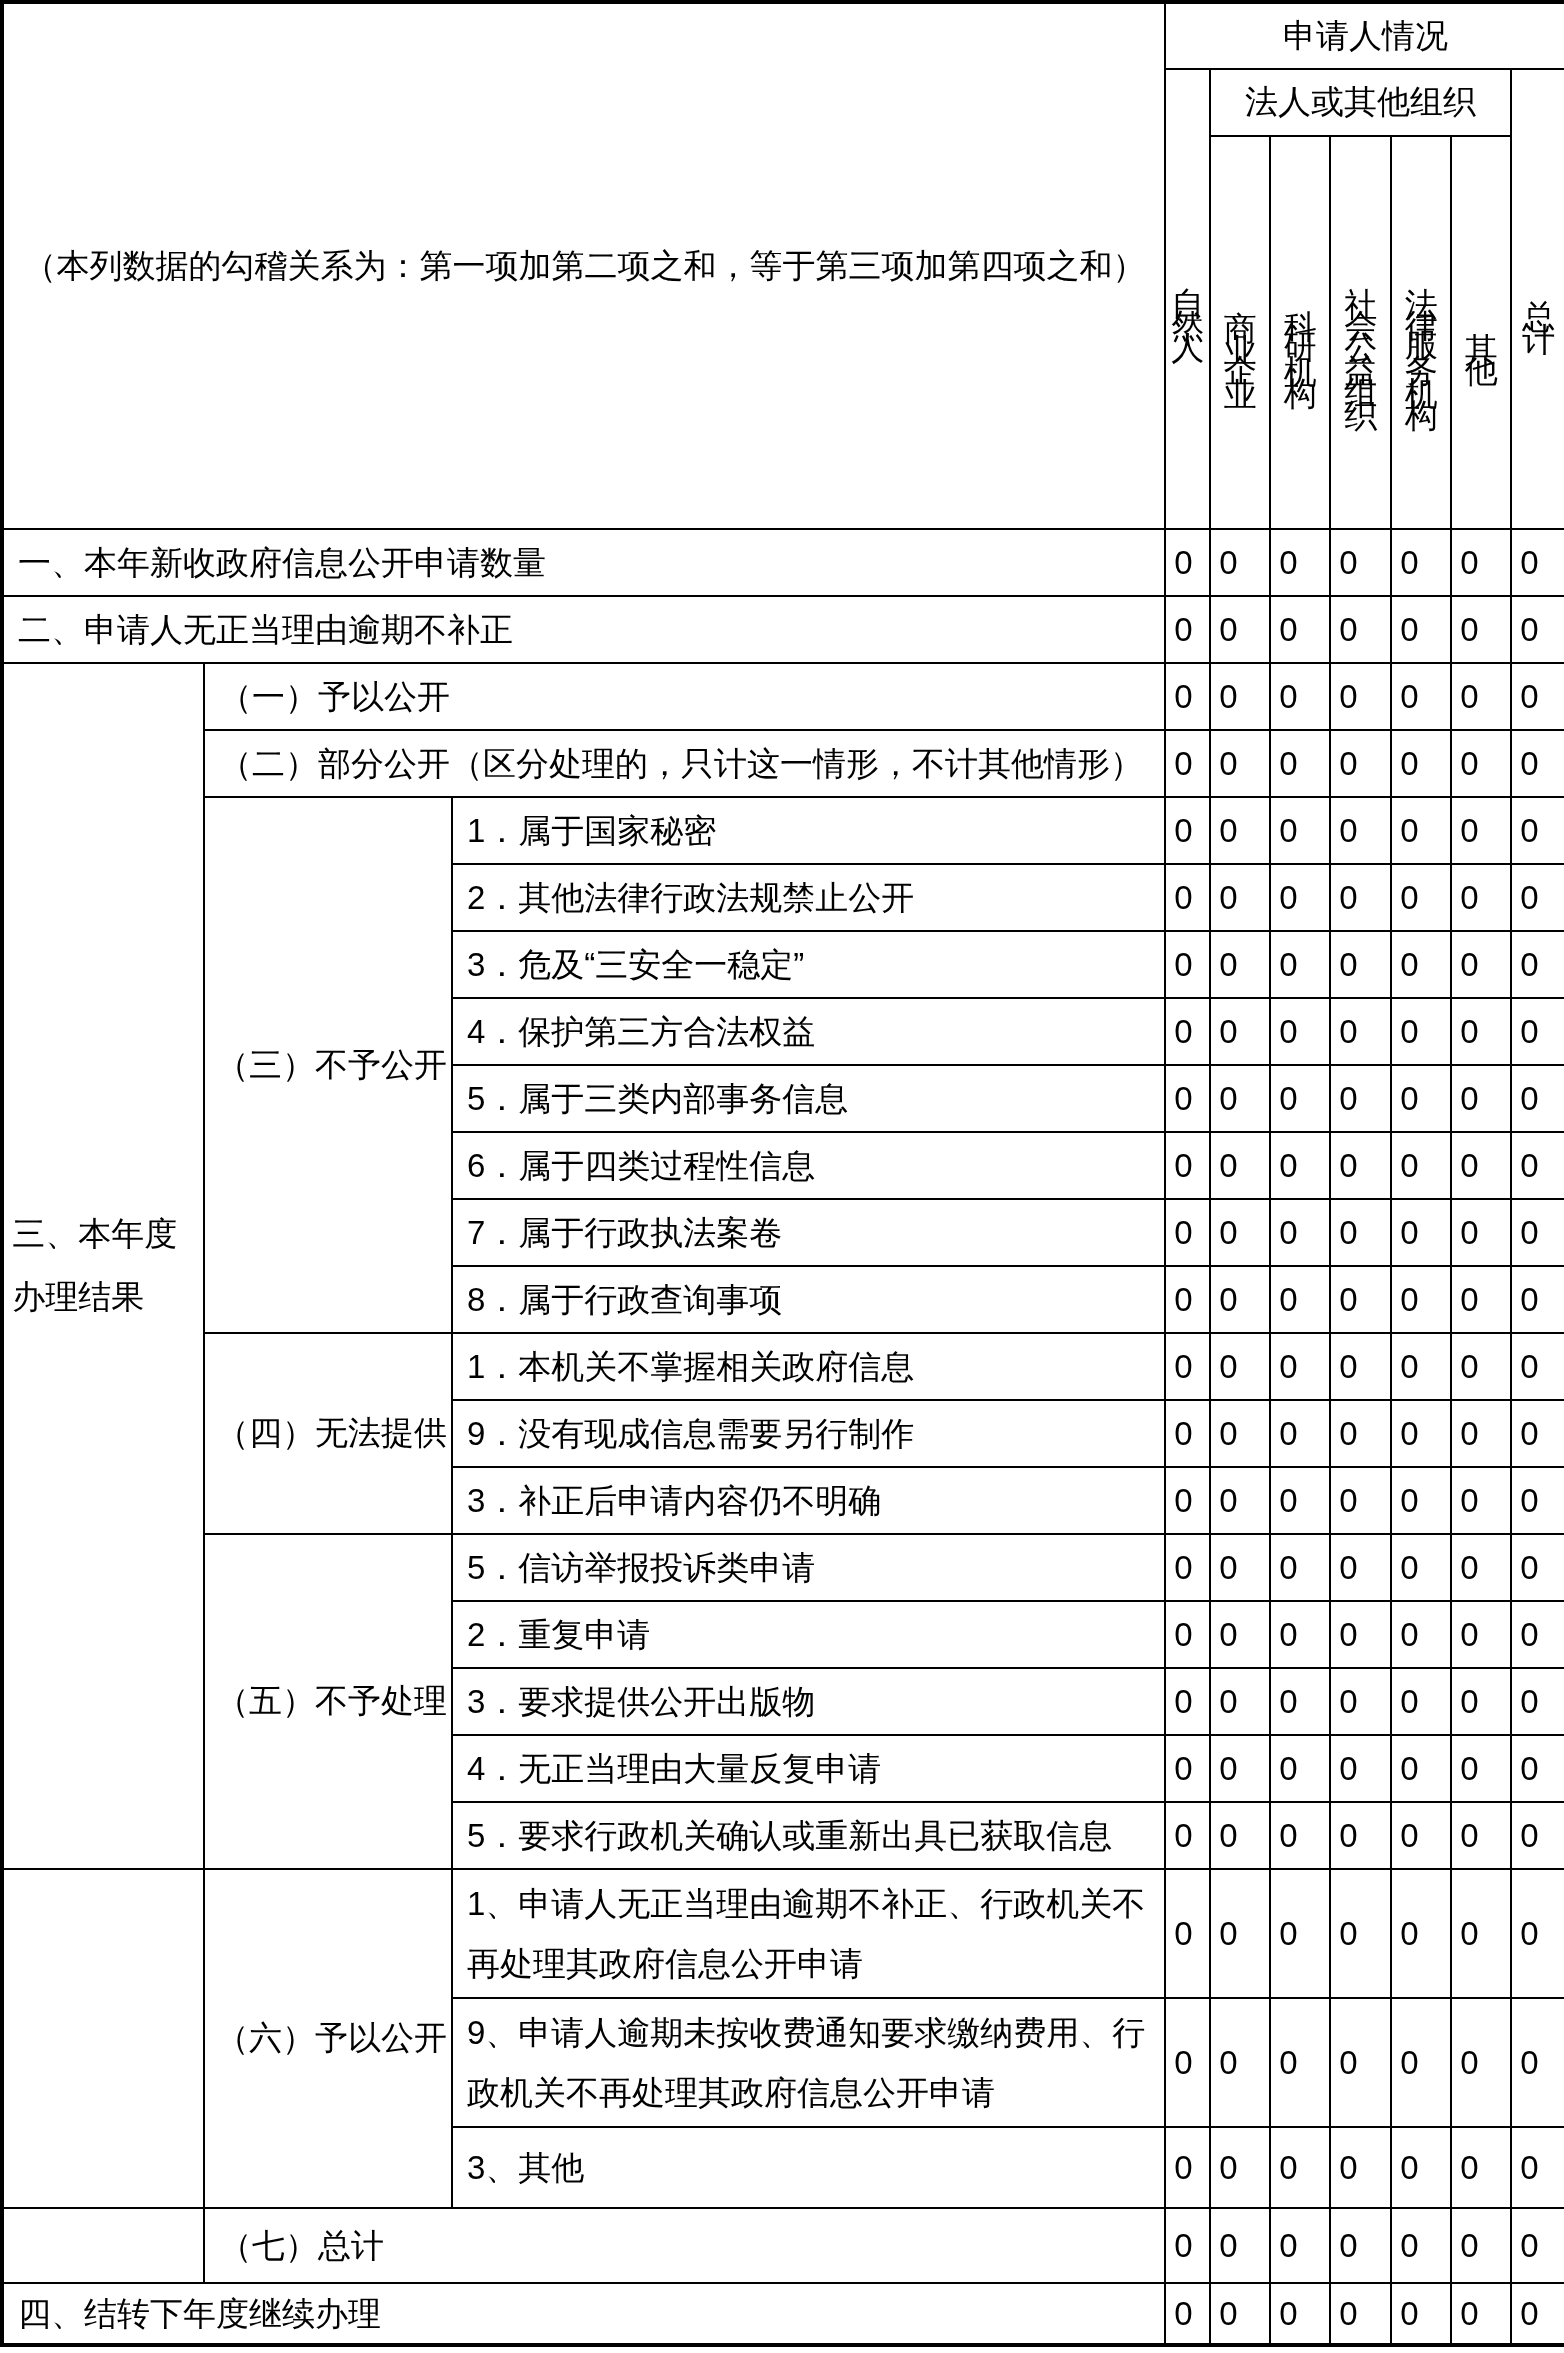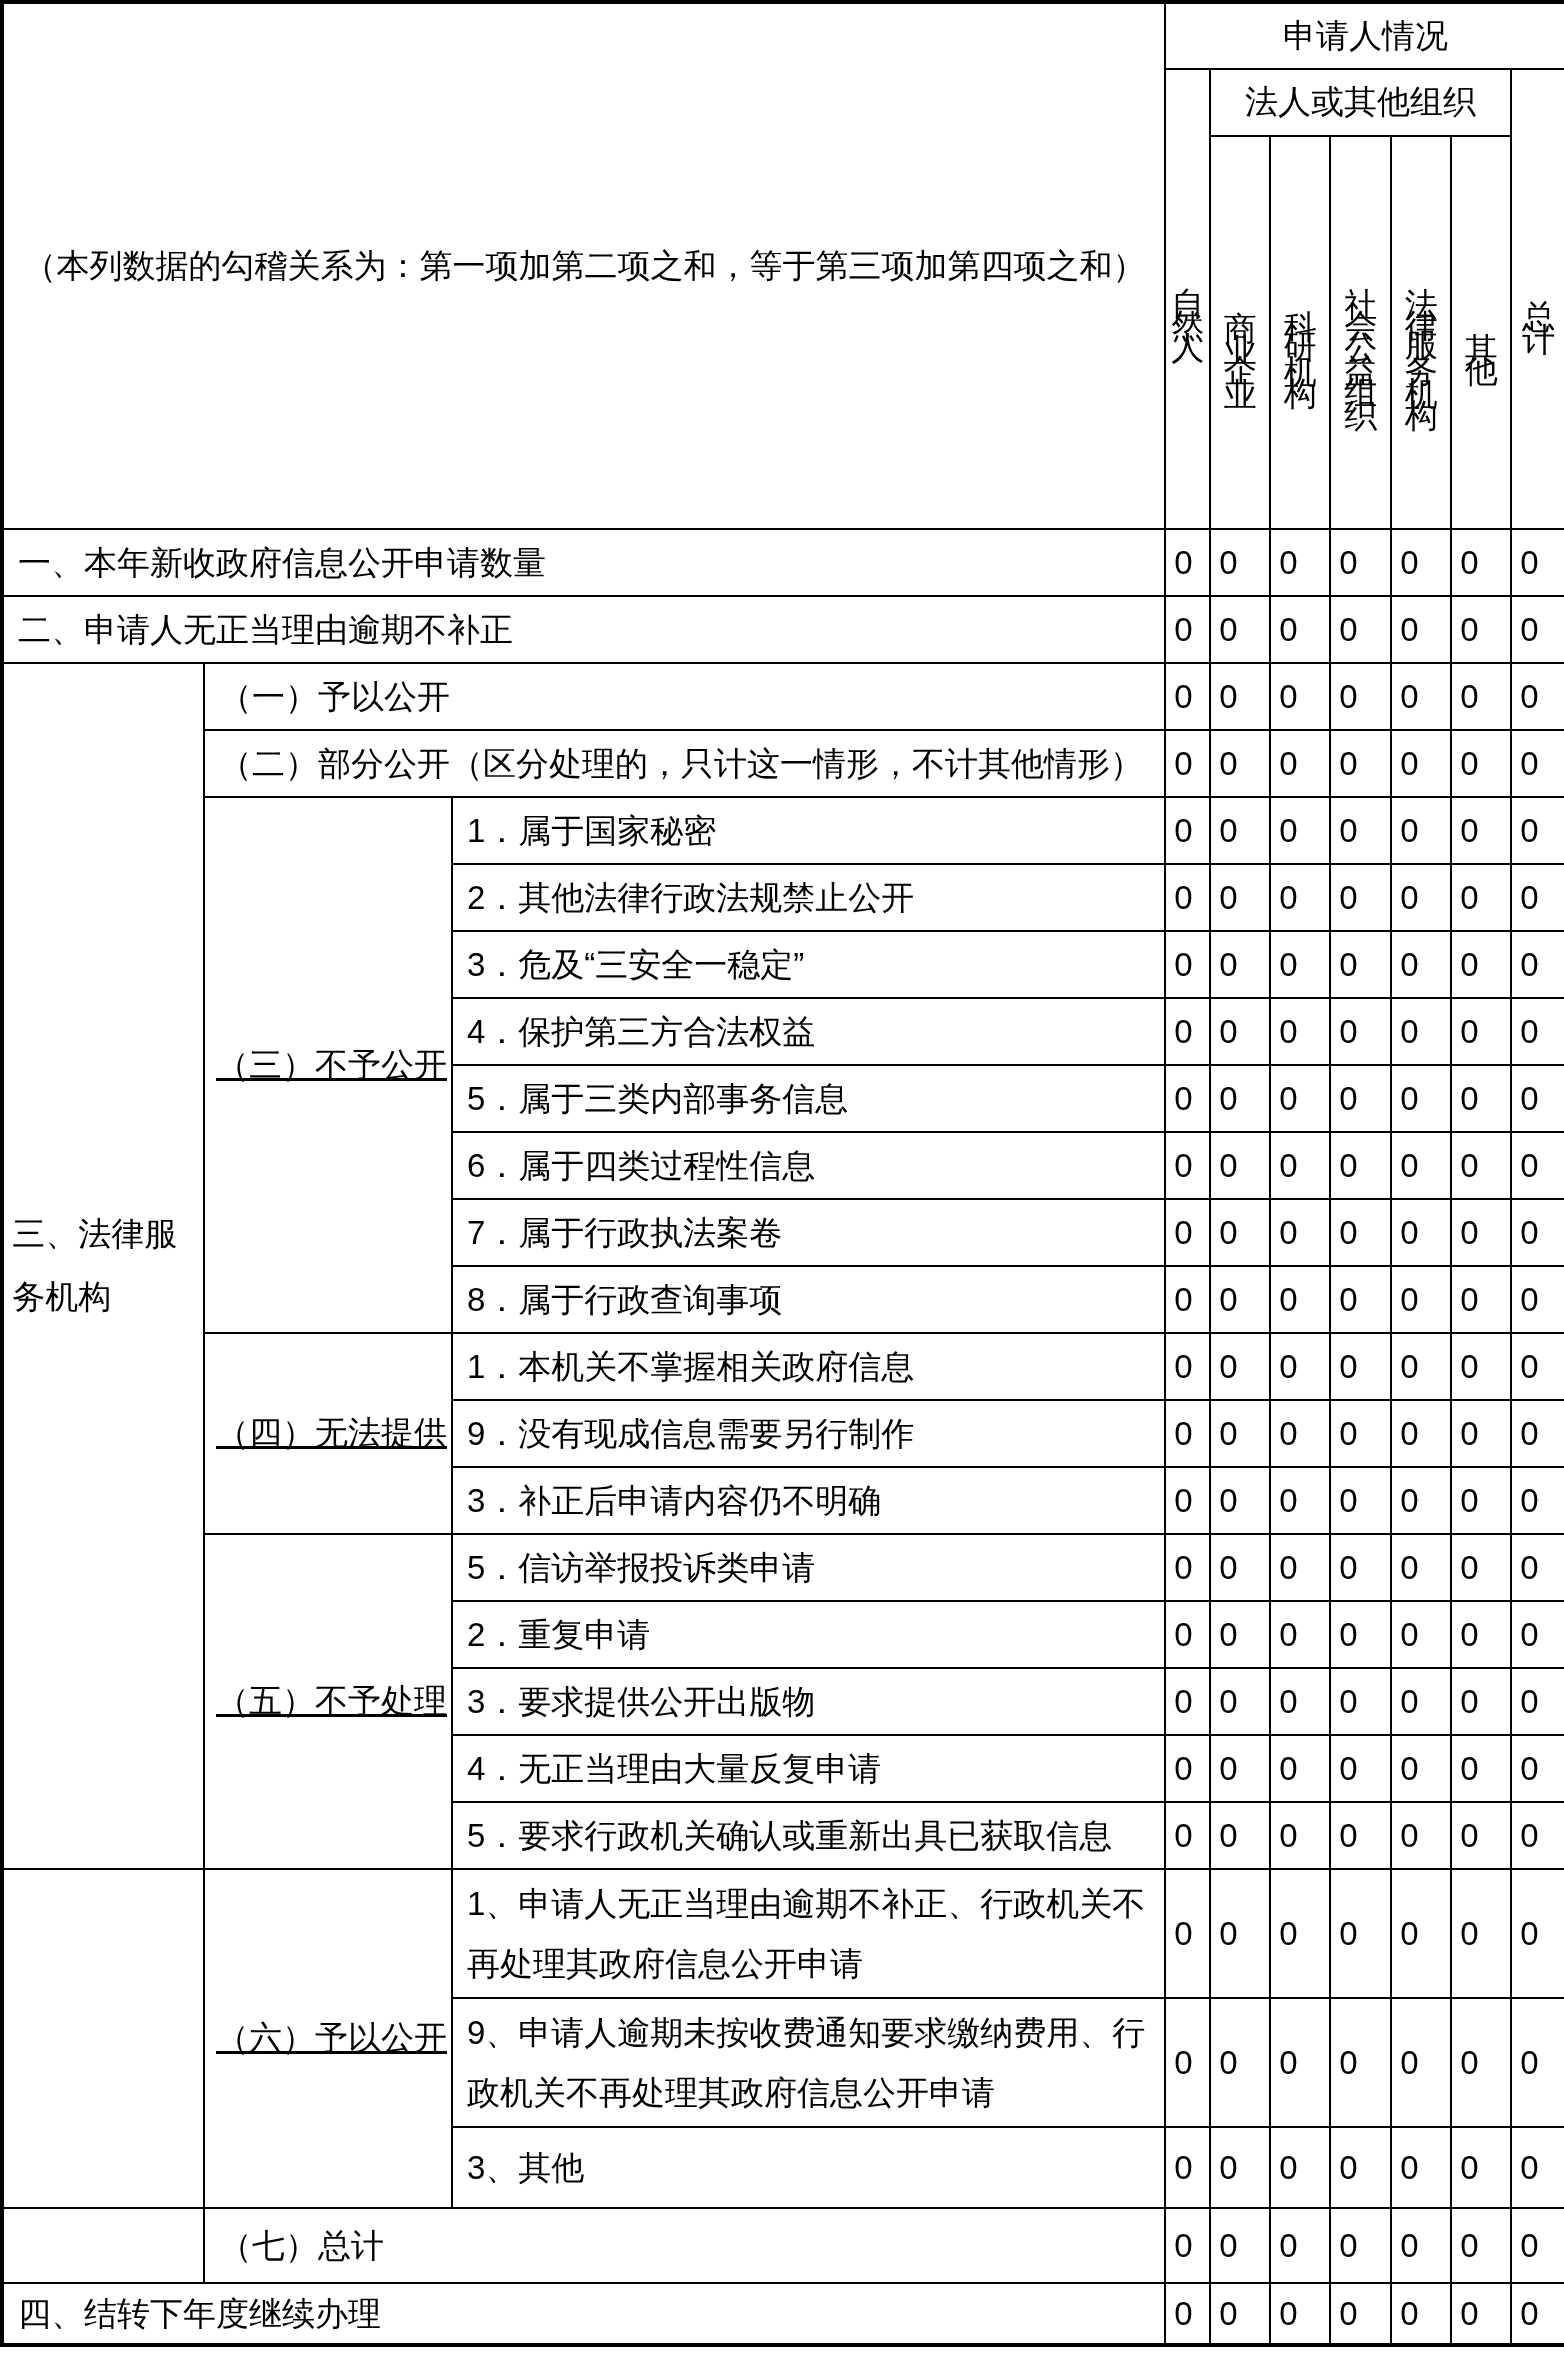--- a/index.html
+++ b/index.html
@@ -55,21 +55,20 @@
     padding-left: 14px;
     padding-right: 5px;
     line-height: 1.8;
   }
   
   td.grp {
     text-align: left;
     padding-left: 11px;
     padding-right: 2.8px;
     line-height: 1.6;
-    text-decoration: underline;
   }
   
   td.cat {
     text-align: left;
     padding-left: 8.3px;
     padding-right: 5.6px;
     line-height: 1.9;
   }
   
   td.v {
@@ -127,21 +126,21 @@
     <td class="lab" colspan="3">二、申请人无正当理由逾期不补正</td>
   <td class="v">0</td>
         <td class="v">0</td>
         <td class="v">0</td>
         <td class="v">0</td>
         <td class="v">0</td>
         <td class="v">0</td>
         <td class="v">0</td>
       </tr>
   <tr style="height:67px">
-    <td class="cat" rowspan="18">三、法律服务机构</td>
+    <td class="cat" rowspan="18">三、本年度办理结果</td>
     <td class="lab" colspan="2">（一）予以公开</td>
   <td class="v">0</td>
         <td class="v">0</td>
         <td class="v">0</td>
         <td class="v">0</td>
         <td class="v">0</td>
         <td class="v">0</td>
         <td class="v">0</td>
       </tr>
   <tr style="height:67px">

